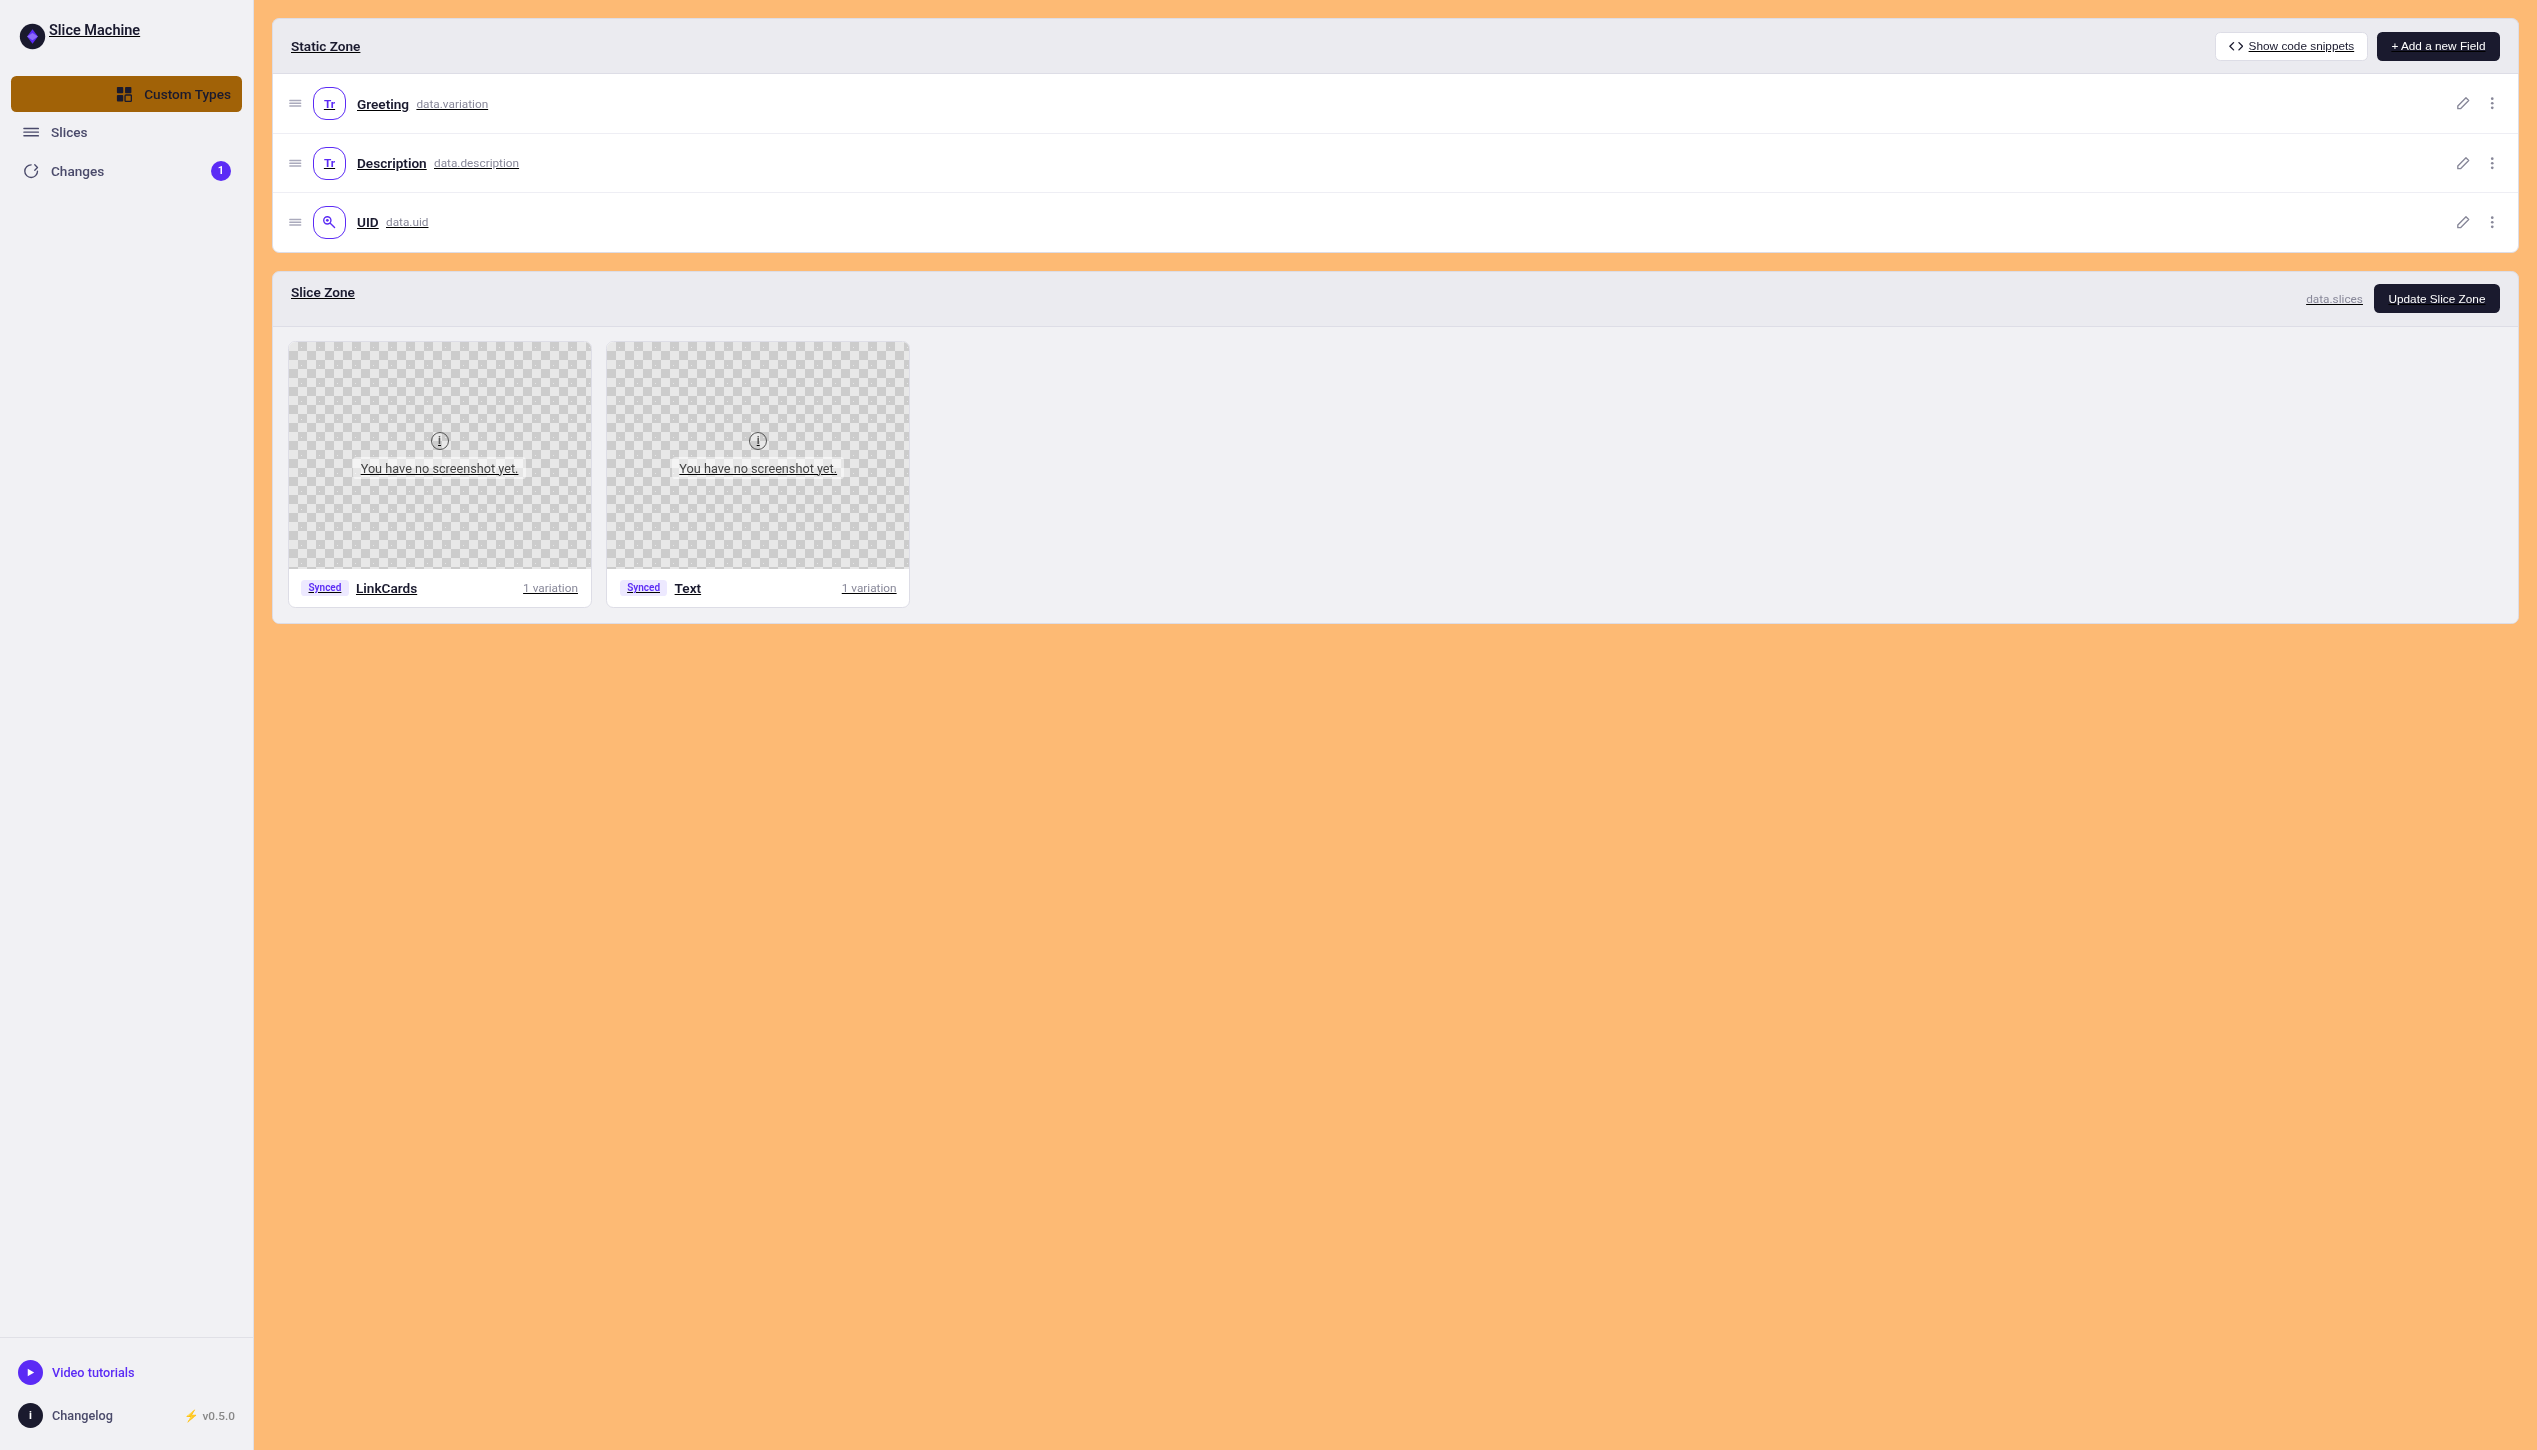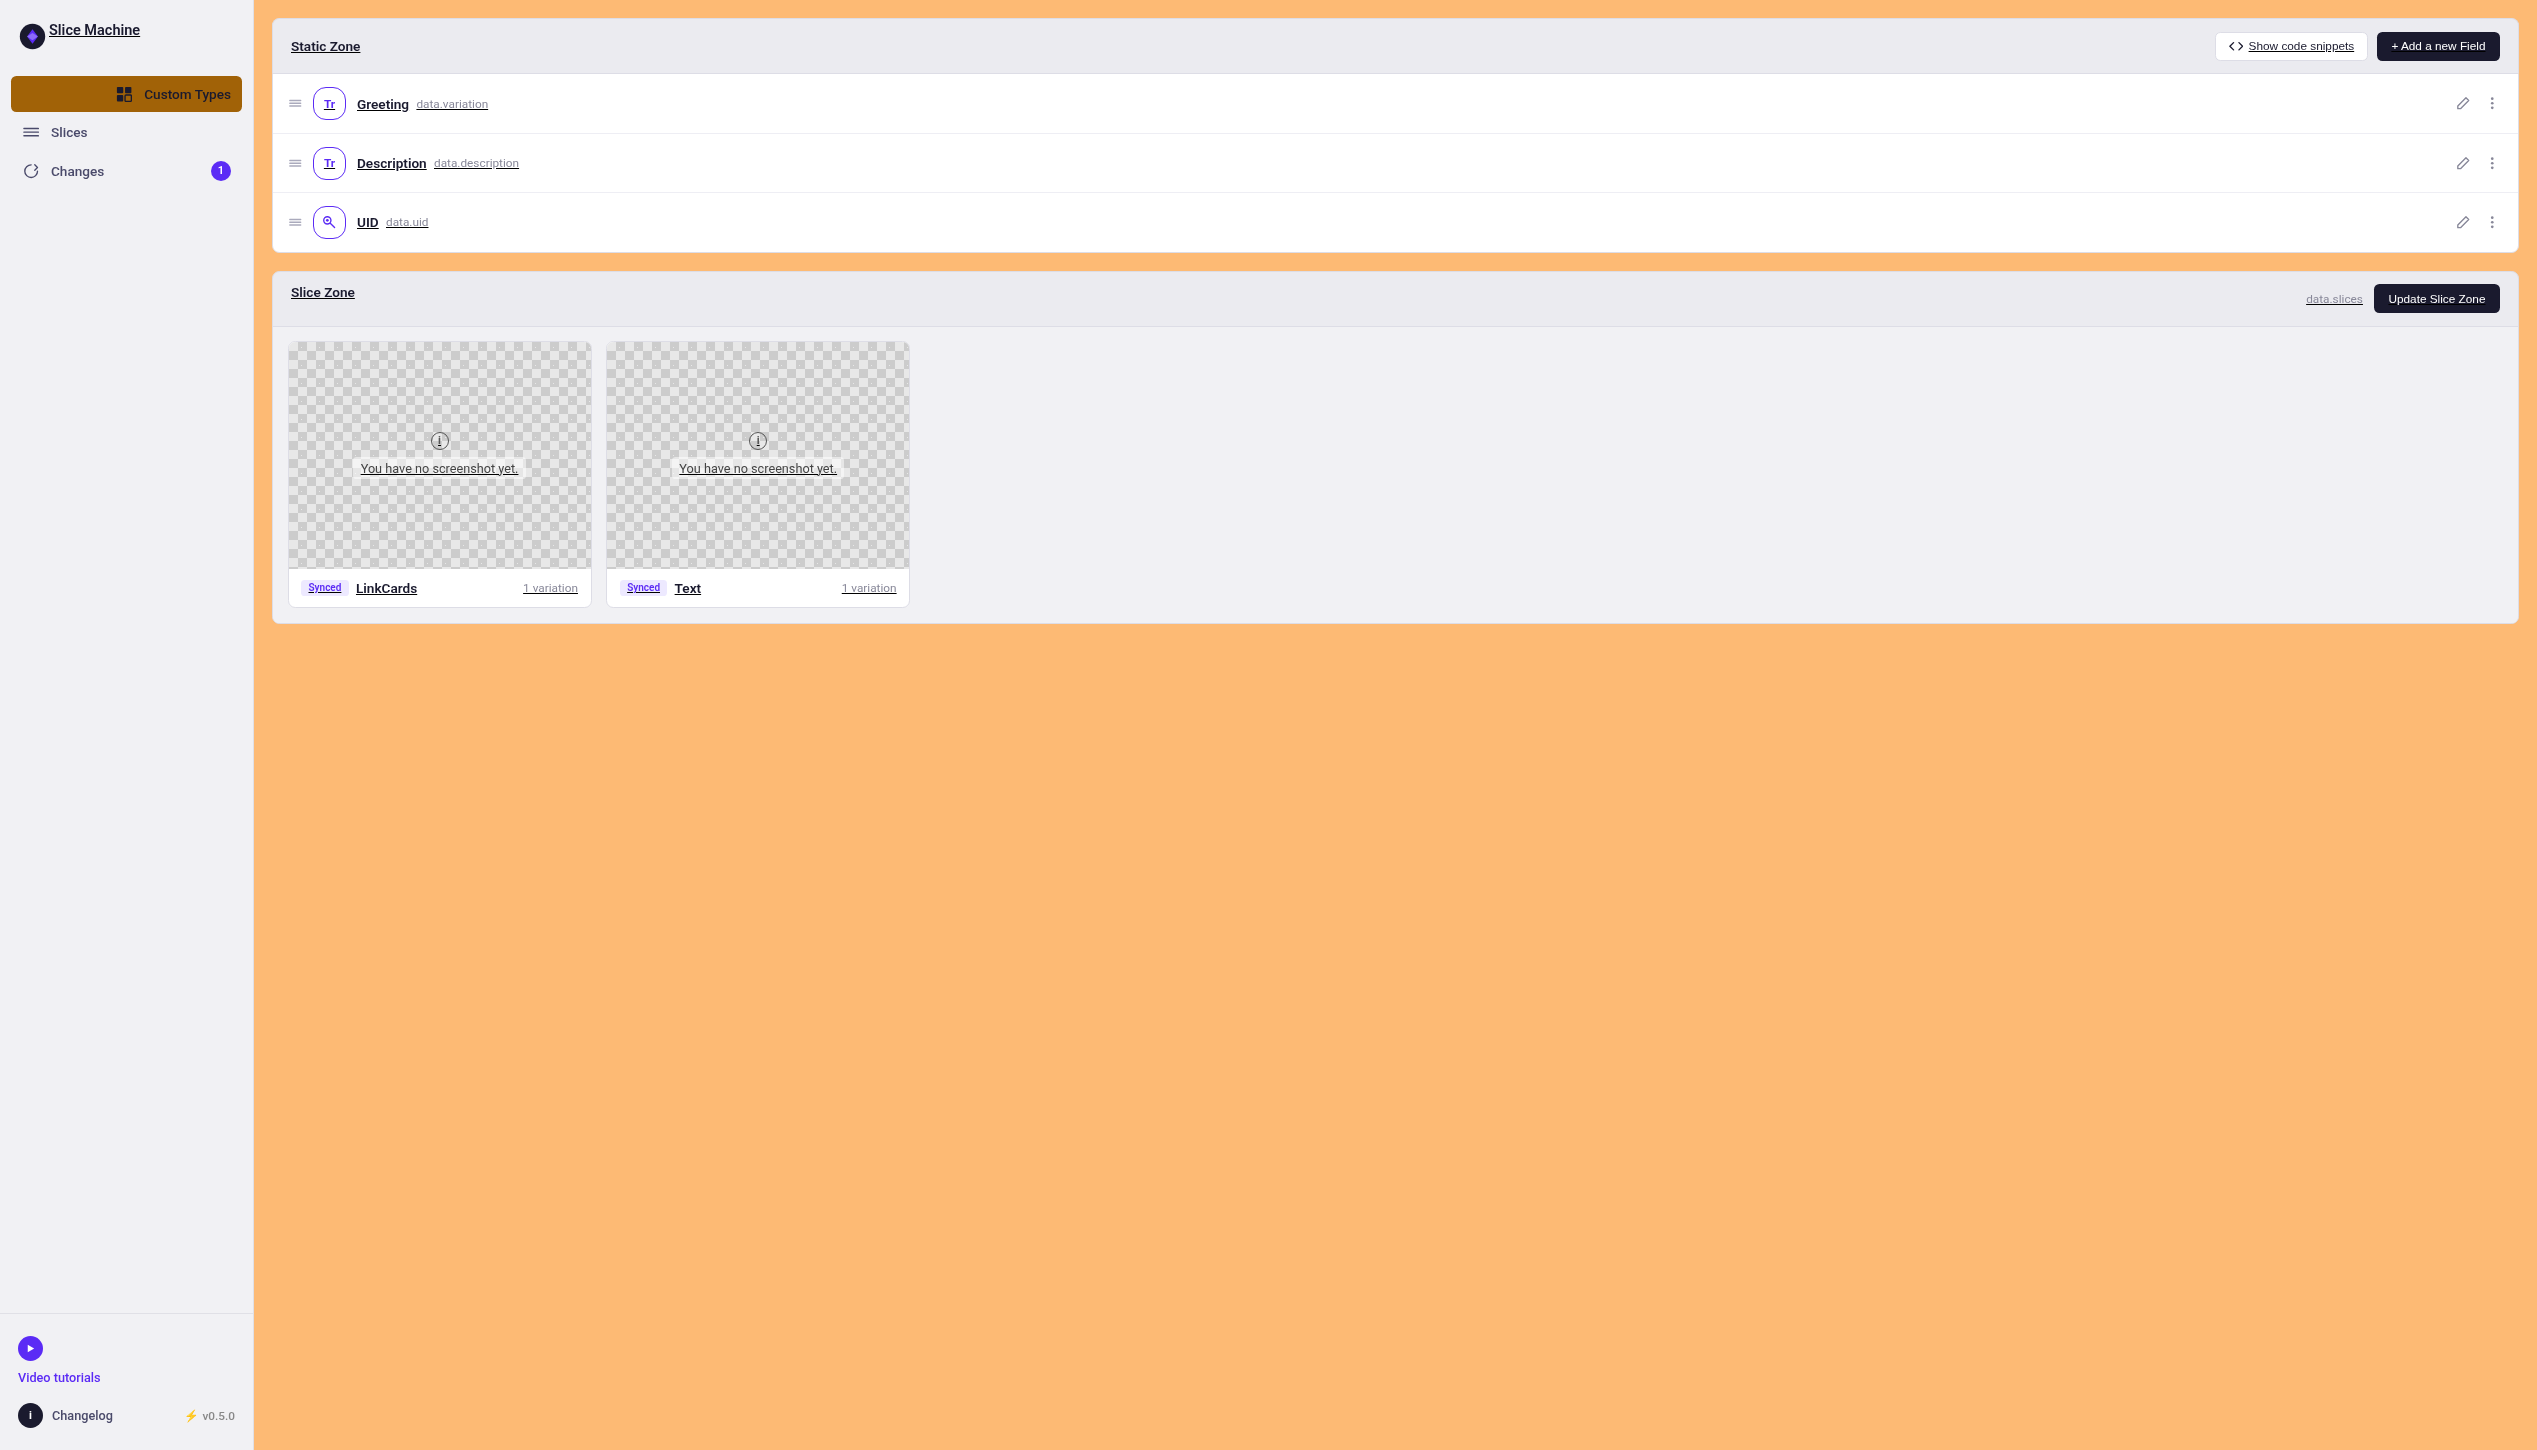--- a/index.html
+++ b/index.html
@@ -81,29 +81,28 @@
       font-weight: 600;
     }
 
     .sidebar-bottom {
       padding: 14.5px 18px;
       border-top: 0.9px solid #e0e0e6;
     }
 
     .video-tutorials-link {
       display: flex;
-      align-items: flex-start;
+      align-items: center;
       gap: 9px;
       color: #5b2bf5;
       font-size: 12.7px;
       font-weight: 500;
       cursor: pointer;
       padding: 7.3px 0;
       text-decoration: none;
-      flex-direction: column;
     }
 
     .play-icon {
       width: 25px;
       height: 25px;
       background: #5b2bf5;
       border-radius: 50%;
       display: flex;
       align-items: center;
       justify-content: center;

